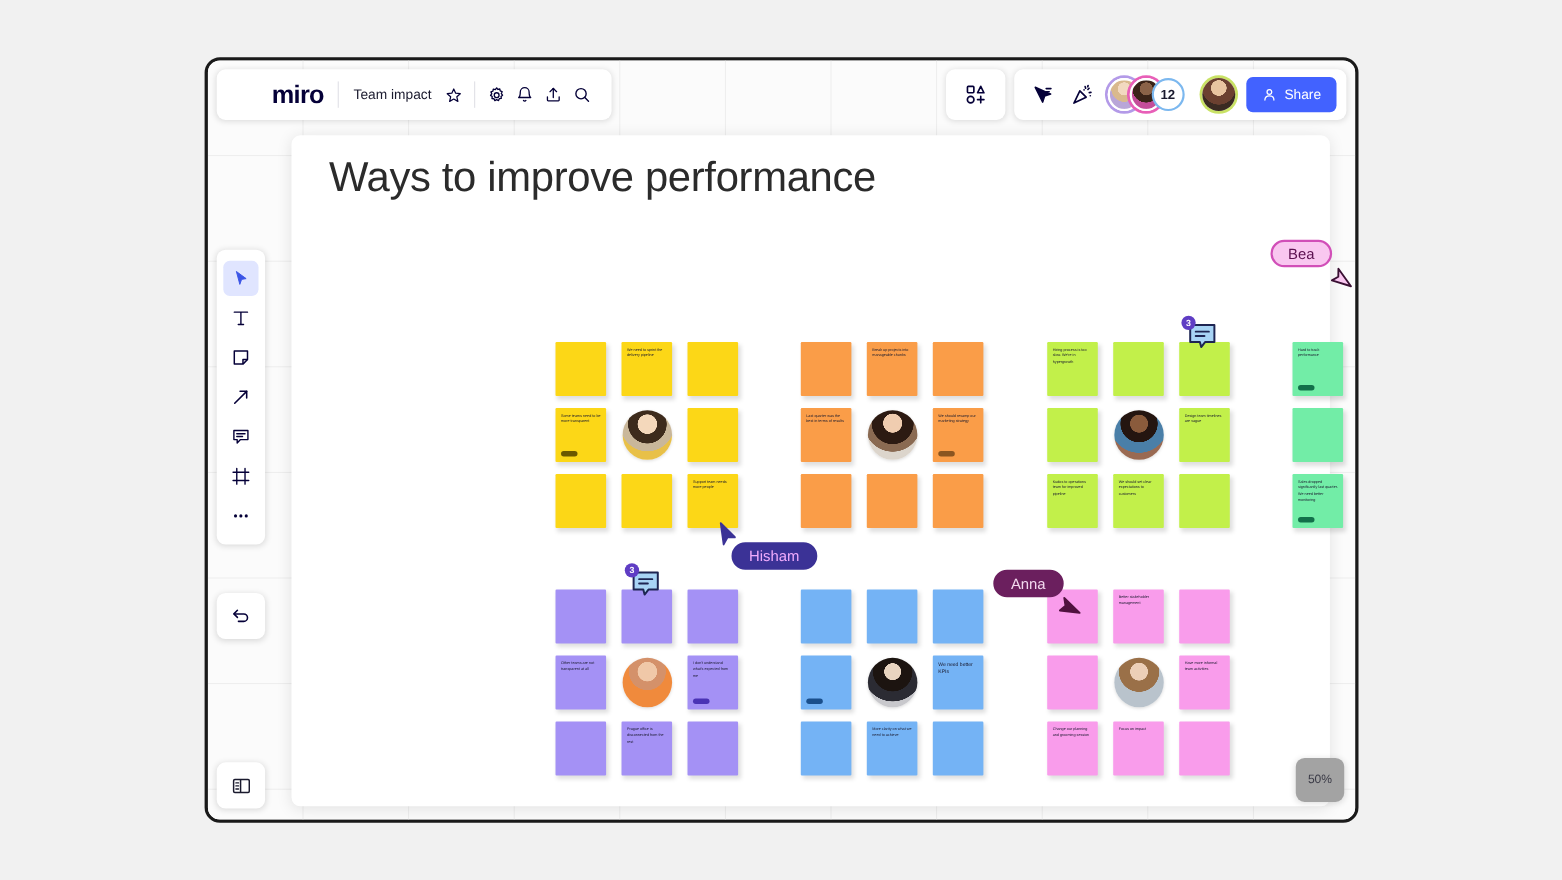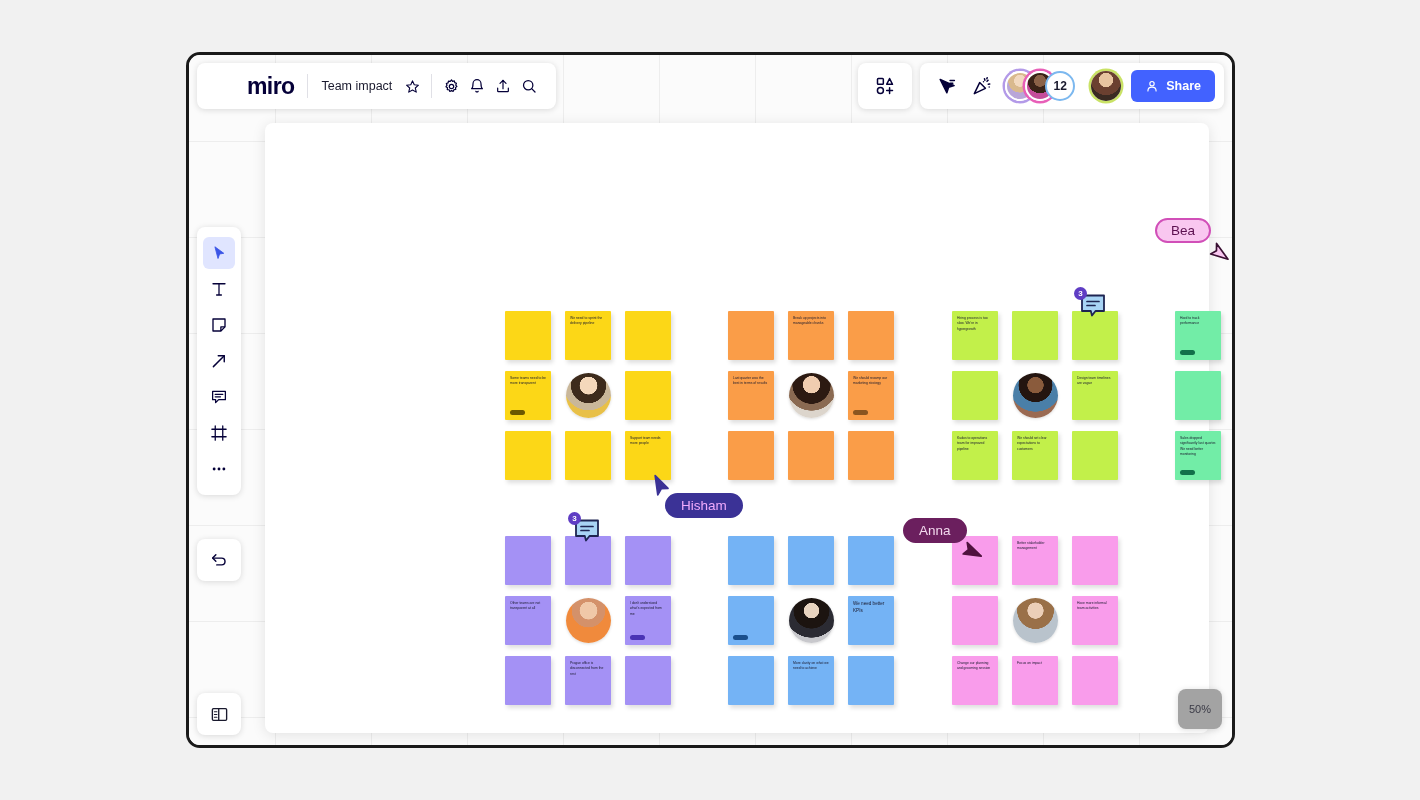--- a/index.html
+++ b/index.html
@@ -115,21 +115,21 @@
   .avatar-solo {
     width: 30px; height: 30px; border-radius: 50%;
     background-size: cover; background-position: center;
     box-shadow: 0 0 0 2.5px #c9e265;
     margin-left: 6px;
   }
   #share-button {
     background: #4262ff; color: #fff;
     height: 32px; border-radius: 6px;
     display: flex; align-items: center; gap: 7px;
-    padding: 0 14px; font-size: 12.5px; font-weight: 700;
+    padding: 0 14px; font-size: 12.5px; font-weight: 400;
     cursor: pointer; border: none;
     font-family: "Liberation Sans", sans-serif;
   }
 
   
   #toolbar {
     position: absolute; left: 8px; top: 172px;
     width: 44px;
     background: #fff; border-radius: 8px;
     box-shadow: 0 1px 6px rgba(0,0,0,.14);
@@ -216,20 +216,21 @@
     z-index: 3;
   }
 </style>
 </head>
 <body>
 
 <div id="app-window">
   <div id="canvas">
 
     <div id="board-frame"></div>
+    <div id="board-title">Ways to improve performance</div>
 
     <div id="groups-layer">
         <div class="note" style="left: 316px; top: 256px; background: rgb(252, 215, 23);"></div>
         <div class="note" style="left: 376px; top: 256px; background: rgb(252, 215, 23);">
           <span class="note-text">We need to sprint the delivery pipeline</span>
         </div>
         <div class="note" style="left: 436px; top: 256px; background: rgb(252, 215, 23);"></div>
         <div class="note" style="left: 316px; top: 316px; background: rgb(252, 215, 23);">
           <span class="note-text">Some teams need to be more transparent</span>
           <div class="tag" style="background: rgb(107, 88, 0);"></div>

